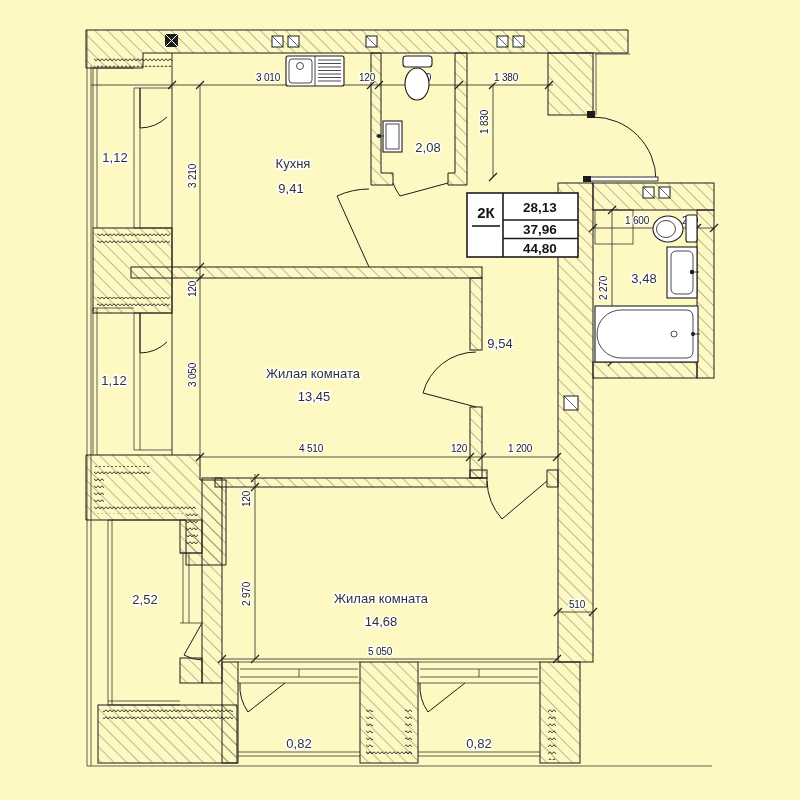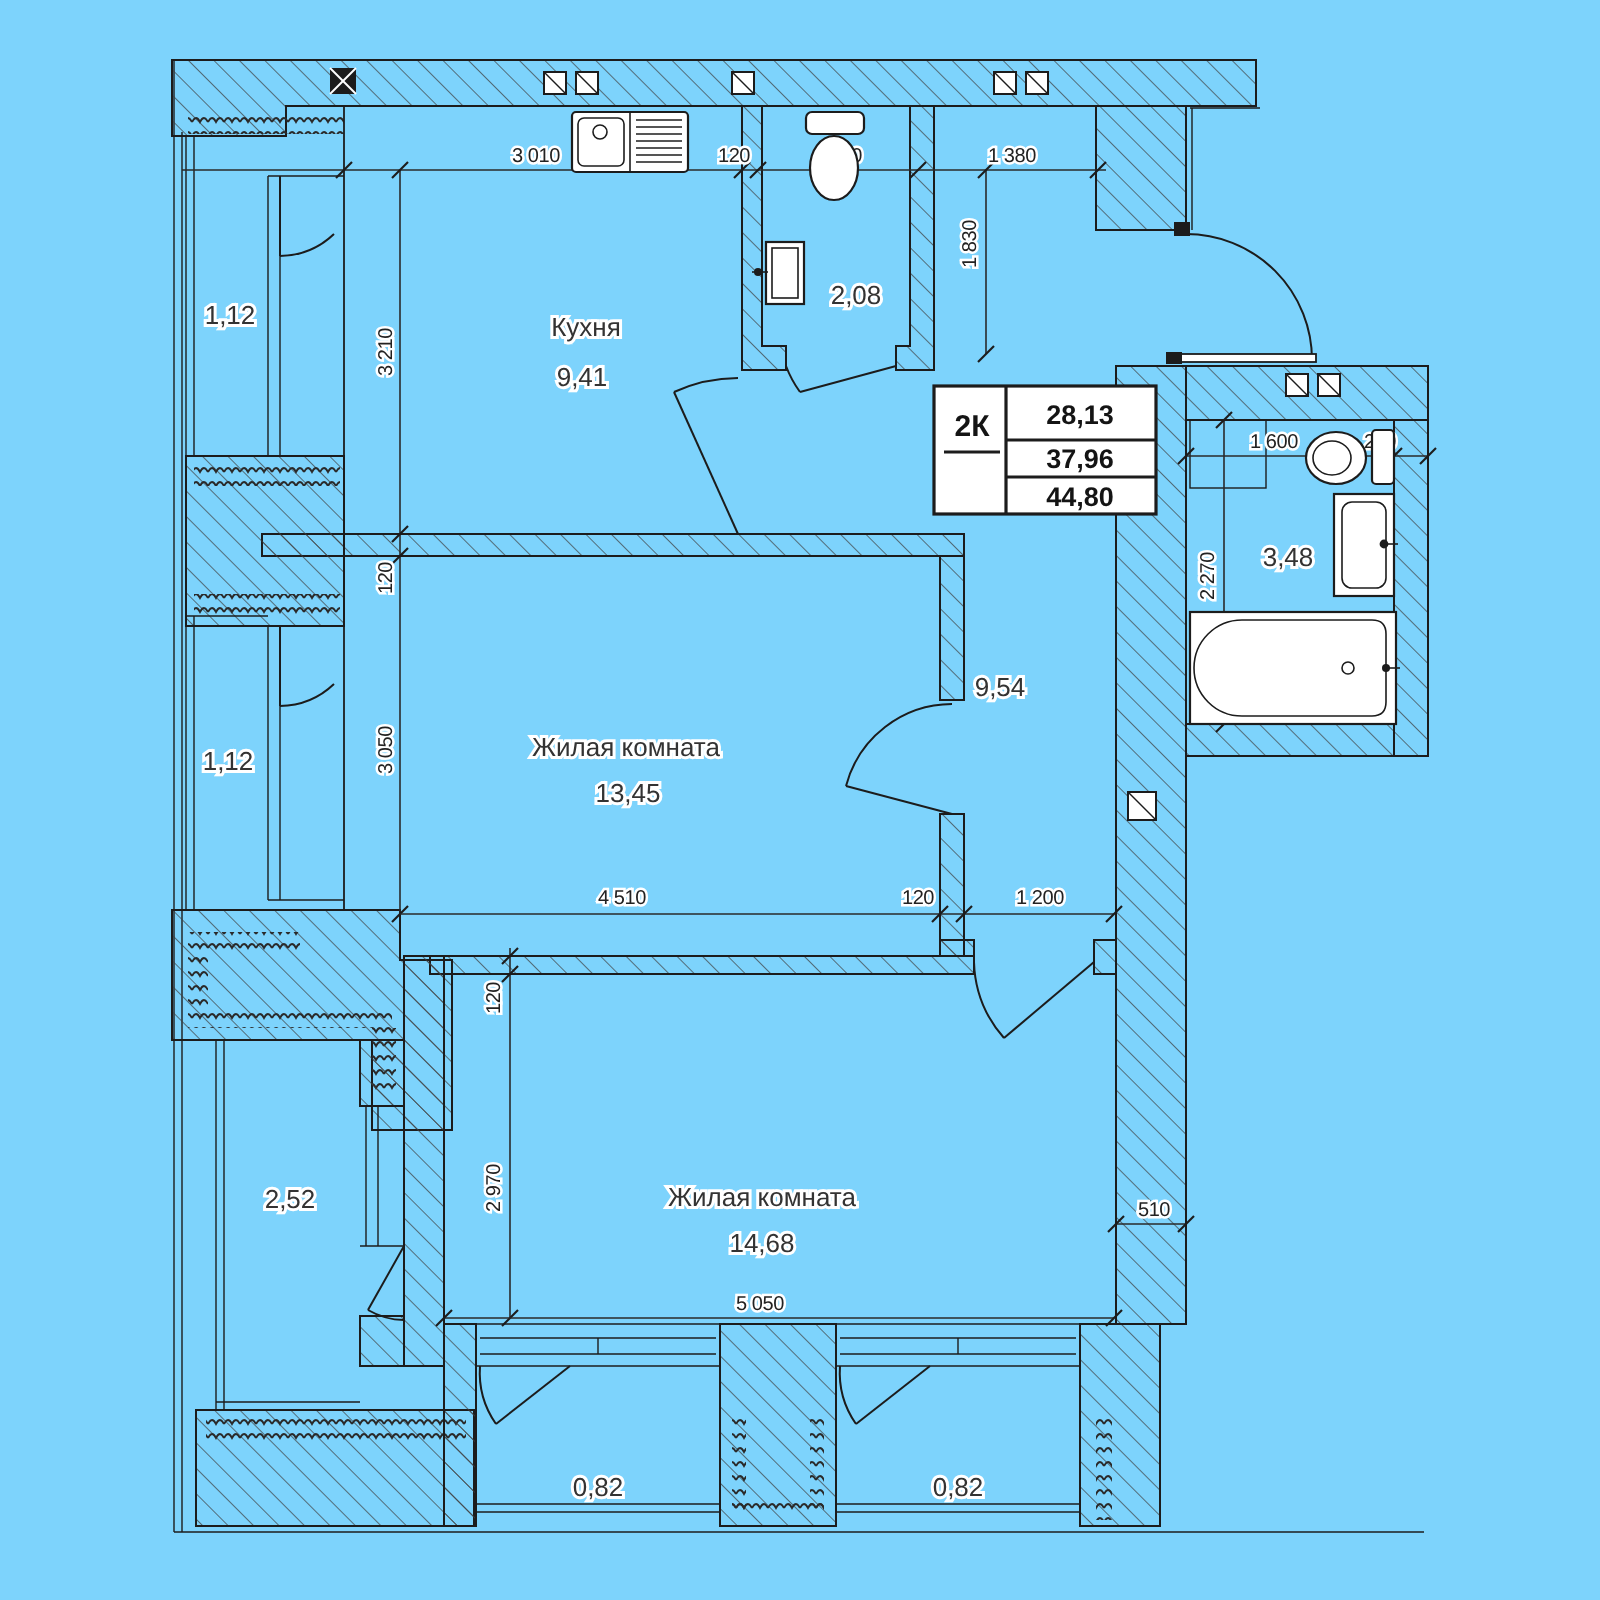--- a/index.html
+++ b/index.html
@@ -1,16 +1,16 @@
 <!DOCTYPE html>
 <html><head>
 <meta charset="utf-8">
 <style>
   html,body{margin:0;padding:0;background:#fff;}
-  #stage{width:800px;height:800px;position:relative;background:#7dd3fc;overflow:hidden;}
+  #stage{width:800px;height:800px;position:relative;background:#fef9c3;overflow:hidden;}
   svg{display:block;}
   .wl{fill:url(#hatch);stroke:#1c1c1c;stroke-width:1;}
   .wv{fill:url(#wave);stroke:none;}
   .ln{stroke:#1c1c1c;stroke-width:0.9;fill:none;}
   .tn{stroke:#1c1c1c;stroke-width:0.7;fill:none;}
   .door{stroke:#1c1c1c;stroke-width:1;fill:none;}
   .fix{fill:#fff;stroke:#1c1c1c;stroke-width:1.1;}
   .fixln{stroke:#1c1c1c;stroke-width:0.8;fill:none;}
   .dl{stroke:#2a2a2a;stroke-width:0.8;}
   .tick{stroke:#1c1c1c;stroke-width:1.1;}

